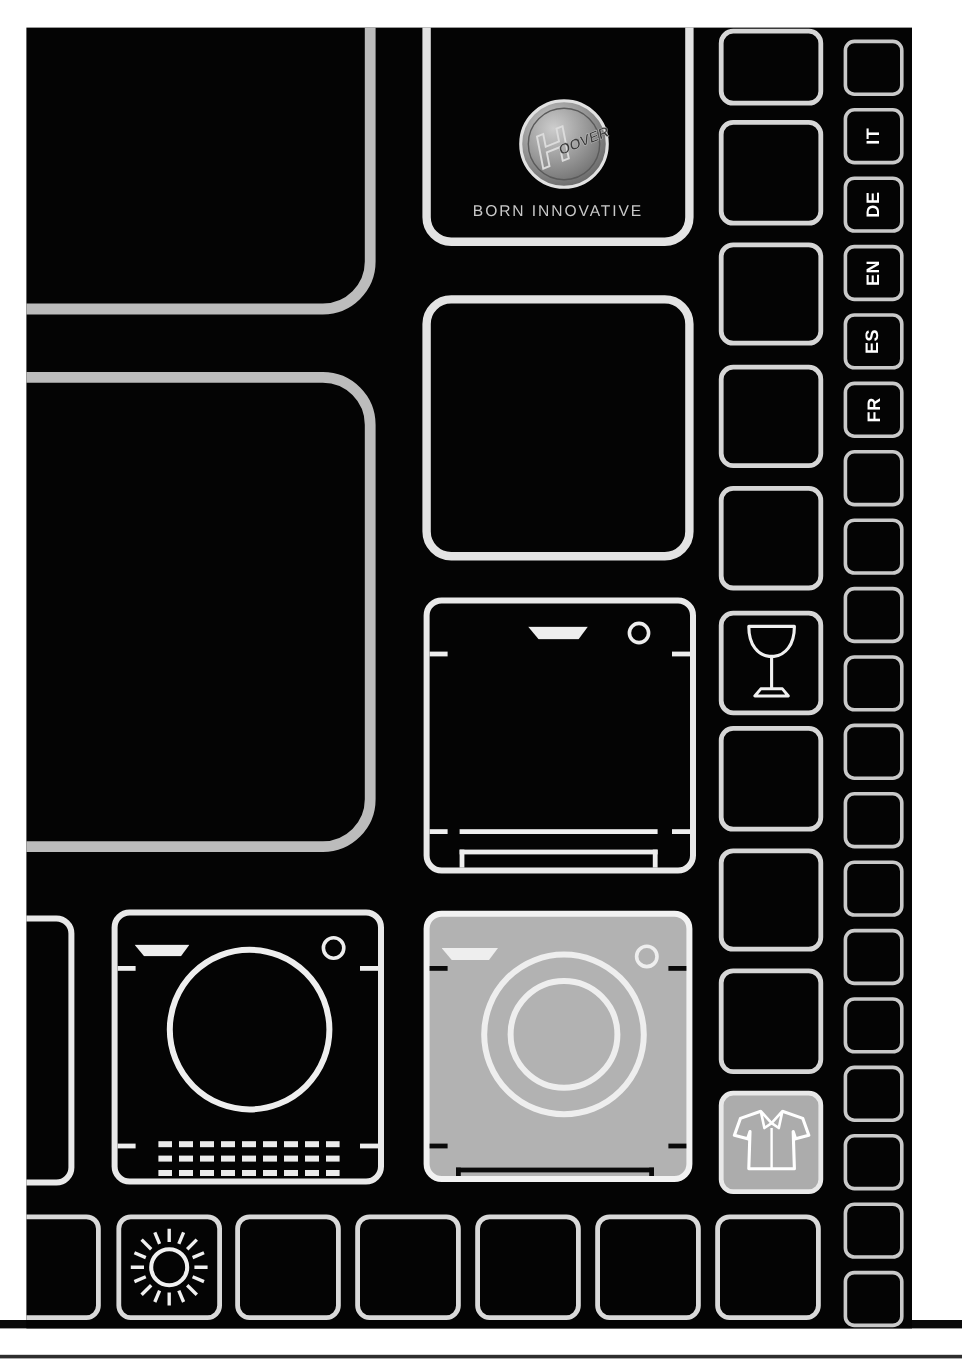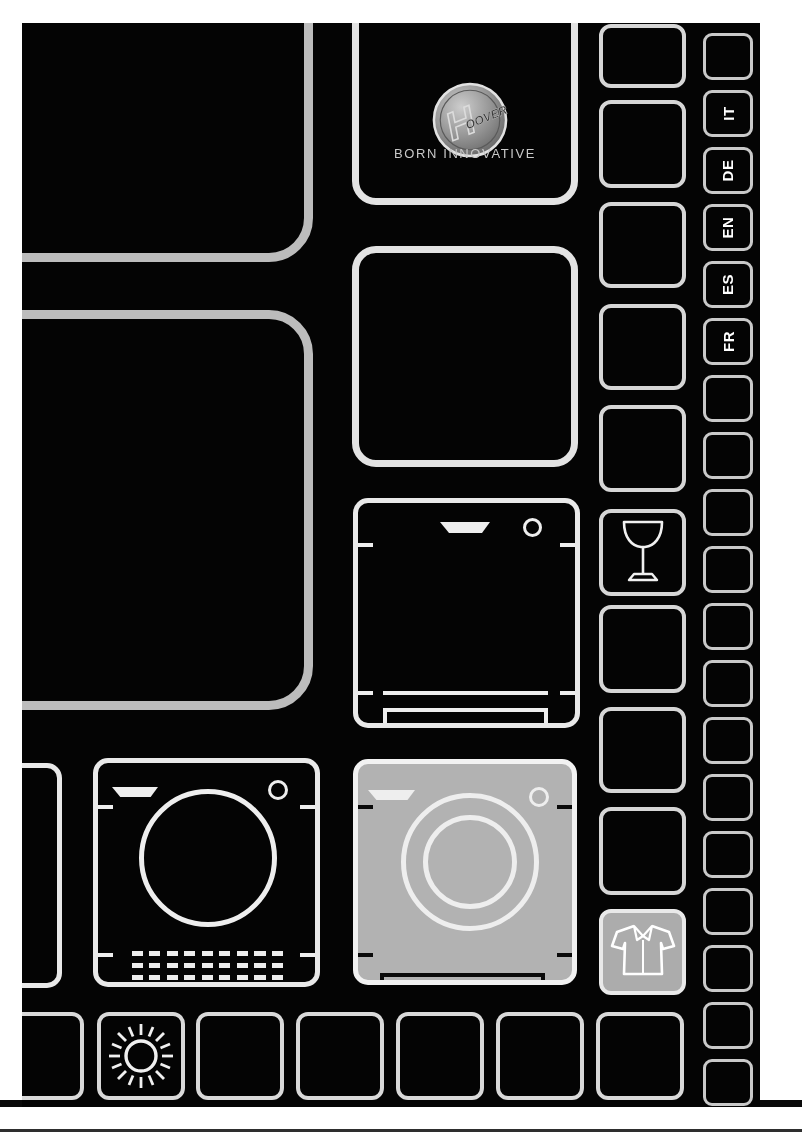--- a/index.html
+++ b/index.html
@@ -60,21 +60,21 @@
             <stop offset="100%" stop-color="#646464"></stop>
           </radialGradient>
         </defs>
         <circle cx="0" cy="0" r="37" fill="url(#metal)" stroke="#e2e2e2" stroke-width="2.6"></circle>
         <circle cx="0" cy="0" r="30.5" fill="none" stroke="#5a5a5a" stroke-width="1.2"></circle>
         <g transform="rotate(-22)">
           <text x="-25" y="13" font-size="40" font-style="italic" font-weight="bold" fill="none" stroke="#dcdcdc" stroke-width="1.6">H</text>
           <text x="-6" y="8" font-size="12.5" font-style="italic" font-weight="bold" fill="#3d3d3d" stroke="#cfcfcf" stroke-width="0.35">OOVER</text>
         </g>
       </svg>
-      <div class="tagline" style="top:156px;">BORN INNOVATIVE</div>
+      <div class="tagline" style="top:178px;">BORN INNOVATIVE</div>
     </div>
 
     <div class="cell mid-panel" style="left:330px;top:223px;width:226px;height:221px;"></div>
 
     <div class="cell appliance" style="left:331px;top:475px;width:227px;height:230px;">
       <div class="part handle" style="left:82px;top:19px;width:50px;height:11px;"></div>
       <div class="part circ" style="left:165px;top:15px;width:19px;height:19px;"></div>
       <div class="part stub" style="left:0;top:40px;width:15px;"></div>
       <div class="part stub" style="right:0;top:40px;width:15px;"></div>
       <div class="part stub" style="left:0;top:188px;width:15px;"></div>

